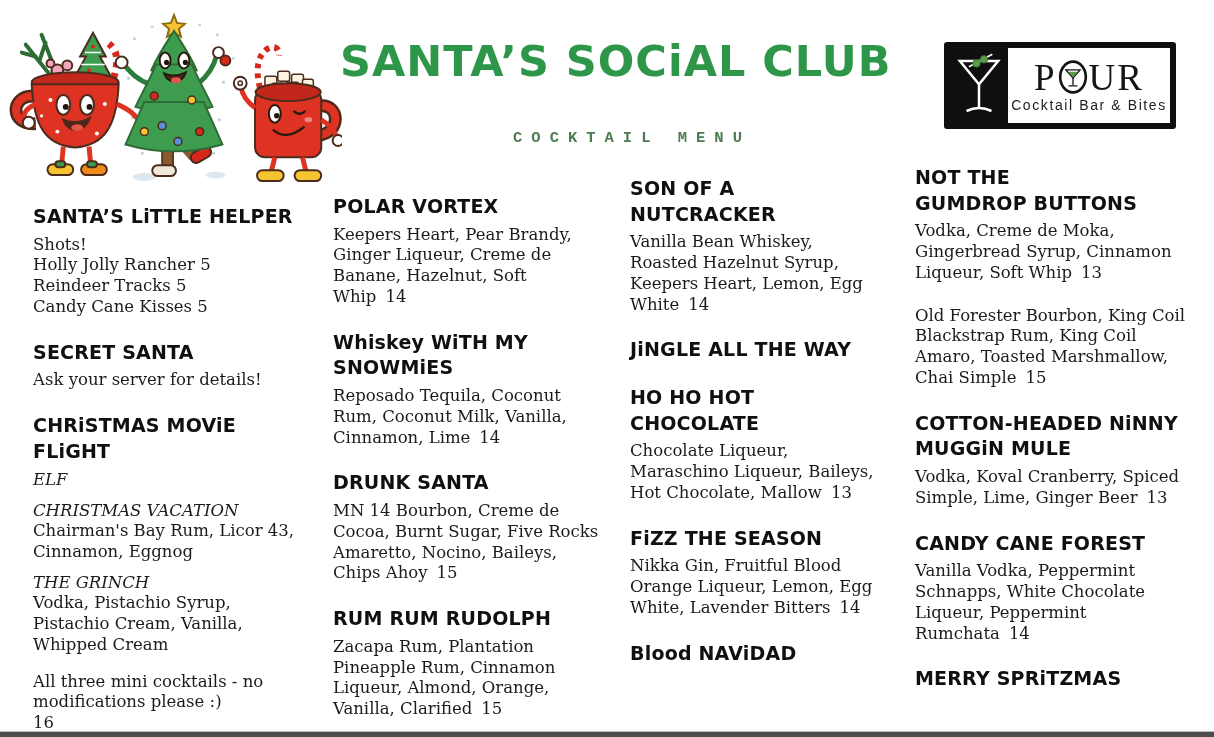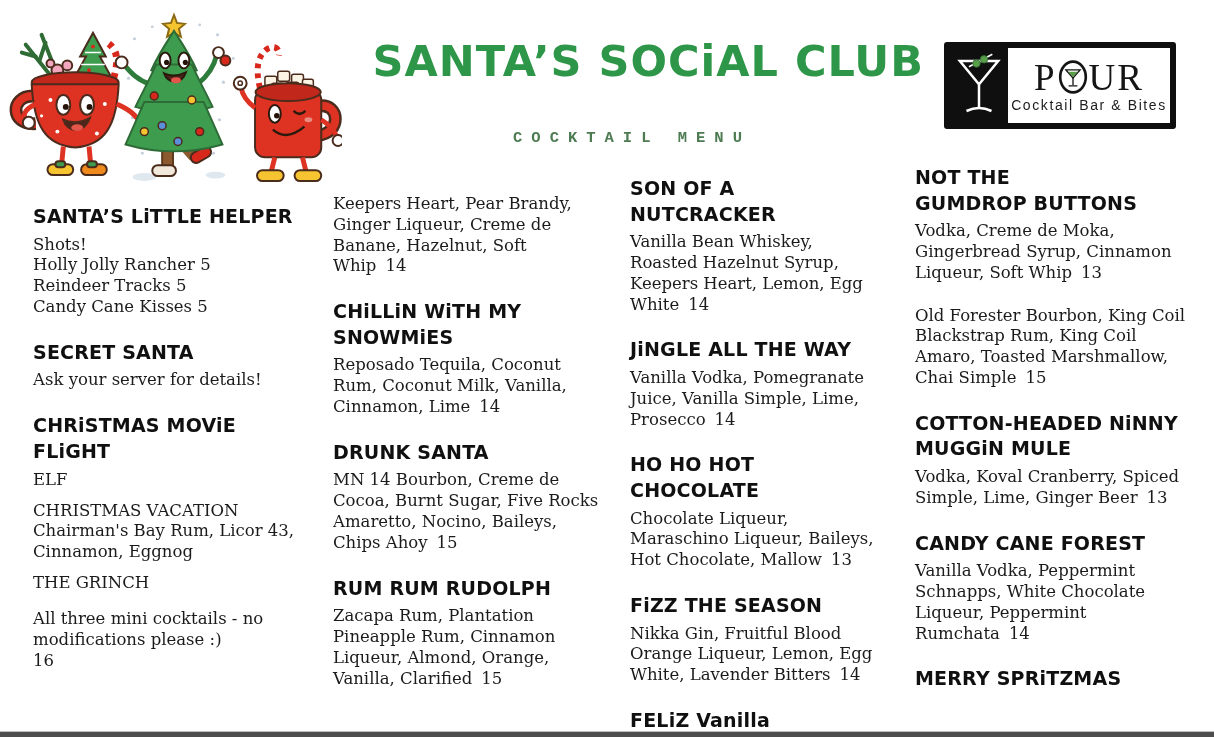--- a/index.html
+++ b/index.html
@@ -1,21 +1,21 @@
 <!DOCTYPE html>
 <html><head>
 <meta charset="utf-8">
 <style>
   html,body{margin:0;padding:0;background:#e9e9e9;}
   .page{position:relative;width:1214px;height:737px;background:#ffffff;overflow:hidden;
         font-family:"DejaVu Serif", serif;color:#1b1b1b;}
 
   
   .illustration{position:absolute;left:6px;top:8px;width:336px;height:182px;}
-  .page-title{position:absolute;left:340px;top:38px;width:584px;text-align:right;
+  .page-title{position:absolute;left:340px;top:38px;width:584px;text-align:left;
       font-family:"DejaVu Sans", sans-serif;font-weight:800;font-size:43px;line-height:1.1;
       letter-spacing:1px;color:#2E9648;}
   .page-subtitle{position:absolute;left:340px;top:129px;width:584px;text-align:center;
       font-family:Liberation Mono, monospace;font-weight:700;font-size:15.5px;
       letter-spacing:9px;color:#4E7B52;}
 
   .pour-logo{position:absolute;left:944px;top:42px;width:232px;height:87px;background:#0f0f0f;
       border-radius:3px;display:flex;align-items:stretch;padding:6px;box-sizing:border-box;}
   .logo-glass{width:58px;display:flex;align-items:center;justify-content:center;}
   .logo-card{flex:1;background:#ffffff;display:flex;flex-direction:column;align-items:center;
@@ -32,21 +32,21 @@
   .col-2{left:333px;top:194px;width:270px;}
   .col-3{left:630px;top:176px;width:252px;}
   .col-4{left:915px;top:165px;width:282px;}
 
   .menu-item{margin-bottom:22px;}
   .item-name{font-family:"DejaVu Sans", sans-serif;font-weight:800;font-size:19px;
       line-height:1.35;color:#101010;white-space:pre-line;margin-bottom:5px;letter-spacing:0.2px;}
   .item-desc{font-size:16.5px;line-height:1.26;color:#1b1b1b;white-space:pre-line;}
   .item-price{margin-left:9px;}
   .flight{margin-bottom:9px;}
-  .flight-movie{font-size:16.5px;line-height:1.3;}
+  .flight-movie{font-style:italic;font-size:16.5px;line-height:1.3;}
   .flight-note{margin-top:16px;}
 
   .bottom-bar{position:absolute;left:0;bottom:0;width:100%;height:5px;background:#4d4d4d;
       border-top:1px solid #bdbdbd;}
 </style>
 </head>
 <body>
 
 <div class="page">
 
@@ -244,66 +244,67 @@
       <div class="item-name">CHRiSTMAS MOViE FLiGHT</div>
       <div class="flight">
         <div class="flight-movie">ELF</div>
       </div>
       <div class="flight">
         <div class="flight-movie">CHRISTMAS VACATION</div>
         <div class="item-desc">Chairman's Bay Rum, Licor 43, Cinnamon, Eggnog</div>
       </div>
       <div class="flight">
         <div class="flight-movie">THE GRINCH</div>
+        <div class="item-desc">Vodka, Pistachio Syrup, Pistachio Cream, Vanilla, Whipped Cream</div>
       </div>
       <div class="item-desc flight-note">All three mini cocktails - no
 modifications please :)
 16</div>
     </div>
   </div>
 
   <div class="menu-col col-2">
     <div class="menu-item">
+      <div class="item-name">POLAR VORTEX</div>
       <div class="item-desc"><span>Keepers Heart, Pear Brandy, Ginger Liqueur, Creme de Banane, Hazelnut, Soft Whip</span><span class="item-price">14</span></div>
     </div>
     <div class="menu-item">
-      <div class="item-name">CHiLLiN WiTH MY
+      <div class="item-name">Whiskey WiTH MY
 SNOWMiES</div>
       <div class="item-desc"><span>Reposado Tequila, Coconut Rum, Coconut Milk, Vanilla, Cinnamon, Lime</span><span class="item-price">14</span></div>
     </div>
     <div class="menu-item">
       <div class="item-name">DRUNK SANTA</div>
       <div class="item-desc"><span>MN 14 Bourbon, Creme de Cocoa, Burnt Sugar, Five Rocks Amaretto, Nocino, Baileys, Chips Ahoy</span><span class="item-price">15</span></div>
     </div>
     <div class="menu-item">
       <div class="item-name">RUM RUM RUDOLPH</div>
       <div class="item-desc"><span>Zacapa Rum, Plantation Pineapple Rum, Cinnamon Liqueur, Almond, Orange, Vanilla, Clarified</span><span class="item-price">15</span></div>
     </div>
   </div>
 
   <div class="menu-col col-3">
     <div class="menu-item">
       <div class="item-name">SON OF A NUTCRACKER</div>
       <div class="item-desc"><span>Vanilla Bean Whiskey, Roasted Hazelnut Syrup, Keepers Heart, Lemon, Egg White</span><span class="item-price">14</span></div>
     </div>
     <div class="menu-item">
       <div class="item-name">JiNGLE ALL THE WAY</div>
-      <div class="item-desc"><span>Vanilla Vodka, Pomegranate Juice, Vanilla Simple, Lime, Prosecco</span><span class="item-price">14</span></div>
     </div>
     <div class="menu-item">
       <div class="item-name">HO HO HOT
 CHOCOLATE</div>
       <div class="item-desc"><span>Chocolate Liqueur, Maraschino Liqueur, Baileys, Hot Chocolate, Mallow</span><span class="item-price">13</span></div>
     </div>
     <div class="menu-item">
       <div class="item-name">FiZZ THE SEASON</div>
       <div class="item-desc"><span>Nikka Gin, Fruitful Blood Orange Liqueur, Lemon, Egg White, Lavender Bitters</span><span class="item-price">14</span></div>
     </div>
     <div class="menu-item">
-      <div class="item-name">FELiZ Vanilla</div>
+      <div class="item-name">Blood NAViDAD</div>
 
     </div>
   </div>
 
   <div class="menu-col col-4">
     <div class="menu-item">
       <div class="item-name">NOT THE
 GUMDROP BUTTONS</div>
       <div class="item-desc"><span>Vodka, Creme de Moka, Gingerbread Syrup, Cinnamon Liqueur, Soft Whip</span><span class="item-price">13</span></div>
     </div>

